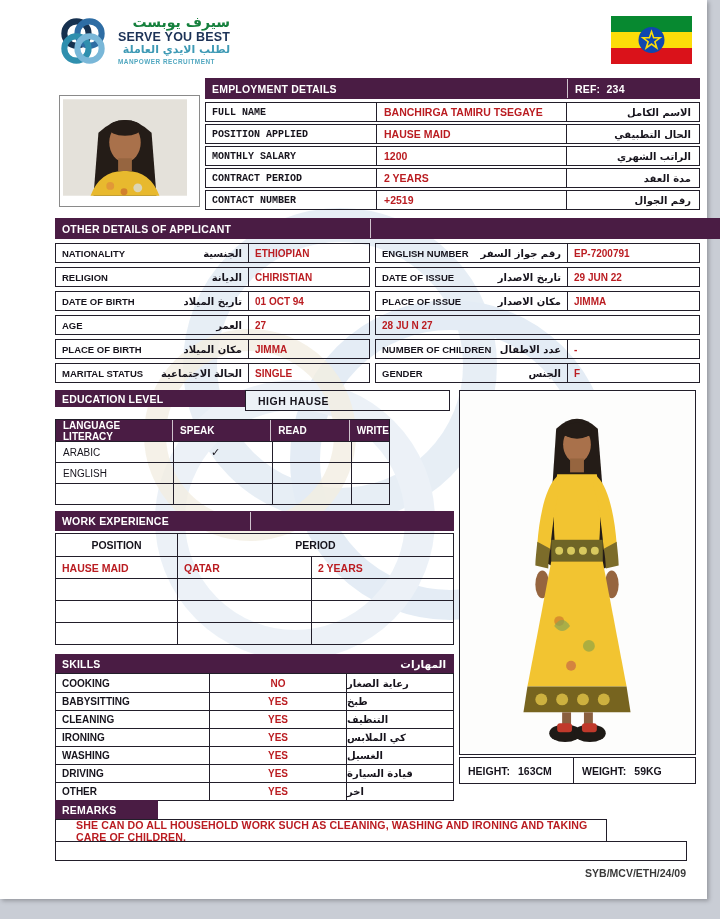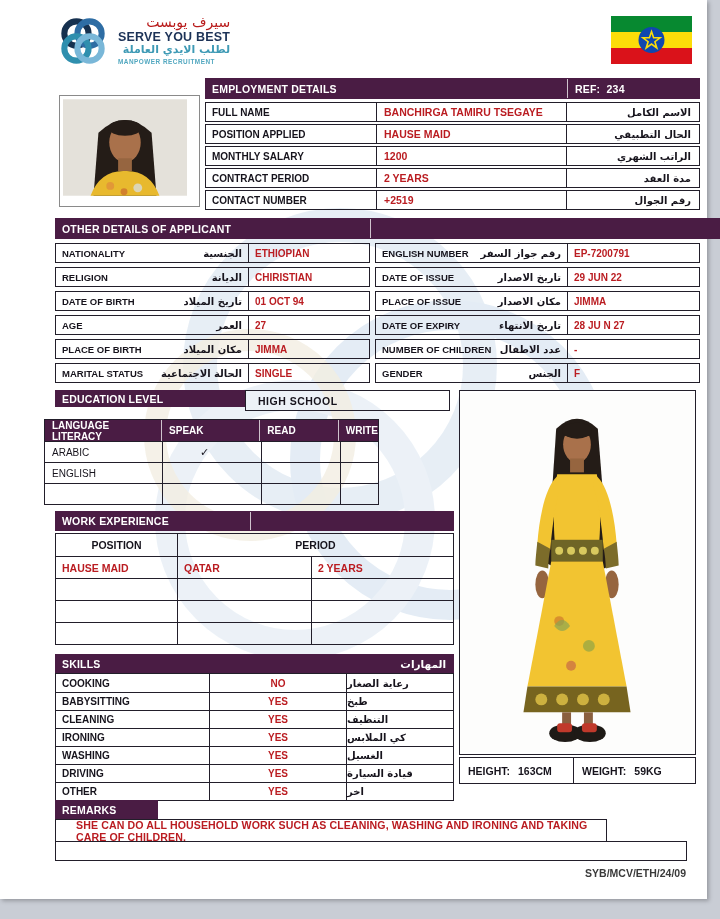--- a/index.html
+++ b/index.html
@@ -23,21 +23,21 @@
   }
   .abs{position:absolute;}
   .ar{font-family:"DejaVu Sans", sans-serif; direction:rtl;}
 
   
   .watermark{position:absolute;left:130px;top:205px;width:480px;height:480px;opacity:.65;}
 
   
   .logo{left:55px;top:12px;display:flex;gap:7px;align-items:flex-start;}
   .logo-text{display:flex;flex-direction:column;line-height:1.15;padding-top:2px;}
-  .logo-ar-name{font-size:14px;font-weight:normal;color:#b91c1c;}
+  .logo-ar-name{font-size:14px;font-weight:bold;color:#15803d;}
   .logo-name{font-size:12.5px;font-weight:800;color:#1c3257;letter-spacing:.2px;}
   .logo-ar-tag{font-size:11px;color:#3e9ab5;font-weight:bold;}
   .logo-tag{font-size:6.4px;color:#52a8c0;font-weight:bold;letter-spacing:.5px;margin-top:1px;}
 
   .flag{left:611px;top:16px;width:81px;height:48px;display:block;}
 
   
   .pbar{
     background:var(--purple);color:#fff;font-weight:bold;font-size:10.5px;
     display:flex;align-items:center;letter-spacing:.2px;
@@ -47,21 +47,21 @@
 
   
   .portrait-box{left:59px;top:95px;width:141px;height:112px;border:1px solid #8a8a8a;background:#fff;padding:3px 12px 10px 3px;}
   .portrait-box svg{width:100%;height:100%;display:block;}
 
   
   .emp{left:205px;top:78px;width:495px;}
   .emp-header{position:relative;height:21px;margin-bottom:3px;}
   .emp-ref{position:absolute;left:370px;}
   .emp-row{display:flex;height:20px;margin-bottom:2px;border:1px solid var(--bd);background:transparent;}
-  .emp-row .cl{width:171px;border-right:1px solid var(--bd);font-size:10px;font-weight:bold;color:var(--ink);padding-left:6px;display:flex;align-items:center;}
+  .emp-row .cl{width:171px;border-right:1px solid var(--bd);font-size:10px;font-weight:bold;color:var(--ink);padding-left:6px;display:flex;align-items:center;font-family:Liberation Mono, monospace;}
   .emp-row .cv{width:190px;border-right:1px solid var(--bd);font-size:10.5px;font-weight:bold;color:var(--red);padding-left:7px;display:flex;align-items:center;}
   .emp-row .ca{flex:1;font-size:10px;font-weight:bold;color:var(--ink);padding-right:8px;display:flex;align-items:center;justify-content:flex-start;}
 
   
   .od-header{left:55px;top:218px;width:717px;height:21px;position:absolute;}
   .od-col{position:absolute;top:243px;}
   .od-left{left:55px;width:315px;}
   .od-right{left:375px;width:325px;}
   .od-row{display:flex;height:20px;margin-bottom:4px;border:1px solid var(--bd);}
   .od-label{flex:1;border-right:1px solid var(--bd);display:flex;align-items:center;justify-content:space-between;padding:0 6px 0 6px;}
@@ -70,21 +70,21 @@
   .od-left .od-val{width:120px;}
   .od-right .od-val{width:131px;}
   .od-val{font-size:10px;font-weight:bold;color:var(--red);padding-left:6px;display:flex;align-items:center;}
 
   
   .edu-bar{left:55px;top:390px;width:190px;height:17px;position:absolute;}
   .edu-val{left:245px;top:390px;width:205px;height:21px;position:absolute;border:1px solid var(--bd);
     font-size:10.5px;font-weight:bold;color:var(--ink);display:flex;align-items:center;padding-left:12px;letter-spacing:.5px;}
 
   
-  .lt{left:44px;top:419px;width:335px;border:1.5px solid var(--bd);position:absolute;}
+  .lt{left:55px;top:419px;width:335px;border:1.5px solid var(--bd);position:absolute;}
   .lt-h{display:flex;height:21px;background:var(--purple);}
   .lt-h > div{color:#fff;font-size:10px;font-weight:bold;display:flex;align-items:center;padding-left:7px;}
   .lt-h > div:not(:last-child){border-right:1px solid #cfc3cd;}
   .lt-r{display:flex;height:21px;border-top:1px solid var(--bd);}
   .lt-r > div{display:flex;align-items:center;padding-left:7px;font-size:10px;font-weight:normal;color:var(--ink);}
   .lt-r > div:not(:last-child){border-right:1px solid var(--bd);}
   .ltc1{width:118px;} .ltc2{width:99px;justify-content:flex-start;} .ltc3{width:79px;} .ltc4{flex:1;}
   .check{font-family:"DejaVu Sans",sans-serif;font-size:11px;padding-left:30px;}
 
   
@@ -279,24 +279,20 @@
       <div class="od-val">29 JUN  22</div>
     </div>
     <div class="od-row">
       <div class="od-label">
           <span class="en">PLACE OF ISSUE</span>
           <span class="arl ar">مكان الاصدار</span>
         </div>
       <div class="od-val">JIMMA</div>
     </div>
     <div class="od-row">
-      <div class="od-label">
-          <span class="en">DATE OF EXPIRY</span>
-          <span class="arl ar">تاريخ الانتهاء</span>
-        </div>
       <div class="od-val">28 JU N  27</div>
     </div>
     <div class="od-row">
       <div class="od-label">
           <span class="en">NUMBER OF CHILDREN</span>
           <span class="arl ar">عدد الاطفال</span>
         </div>
       <div class="od-val">-</div>
     </div>
     <div class="od-row">
@@ -304,21 +300,21 @@
           <span class="en">GENDER</span>
           <span class="arl ar">الجنس</span>
         </div>
       <div class="od-val">F</div>
     </div>
   </div>
 
   <div class="pbar edu-bar">
     <span class="pad">EDUCATION LEVEL</span>
   </div>
-  <div class="edu-val">HIGH   SCHOOL</div>
+  <div class="edu-val">HIGH   HAUSE</div>
 
   <div class="lt">
     <div class="lt-h">
       <div class="ltc1">LANGUAGE LITERACY</div>
       <div class="ltc2">SPEAK</div>
       <div class="ltc3">READ</div>
       <div class="ltc4">WRITE</div>
     </div>
     <div class="lt-r">
       <div class="ltc1">ARABIC</div>

